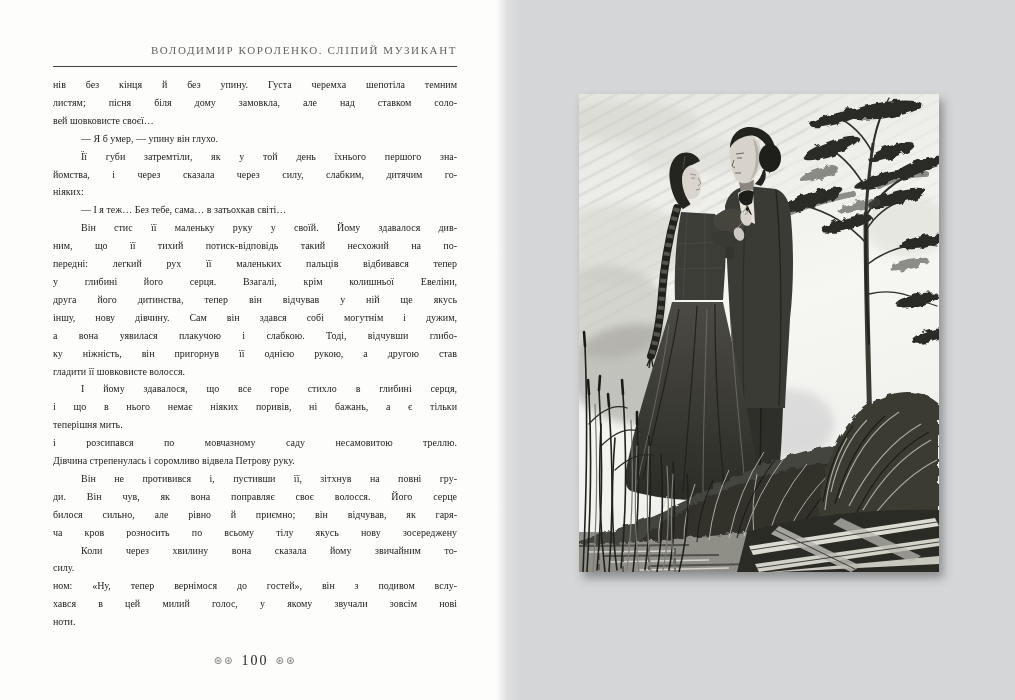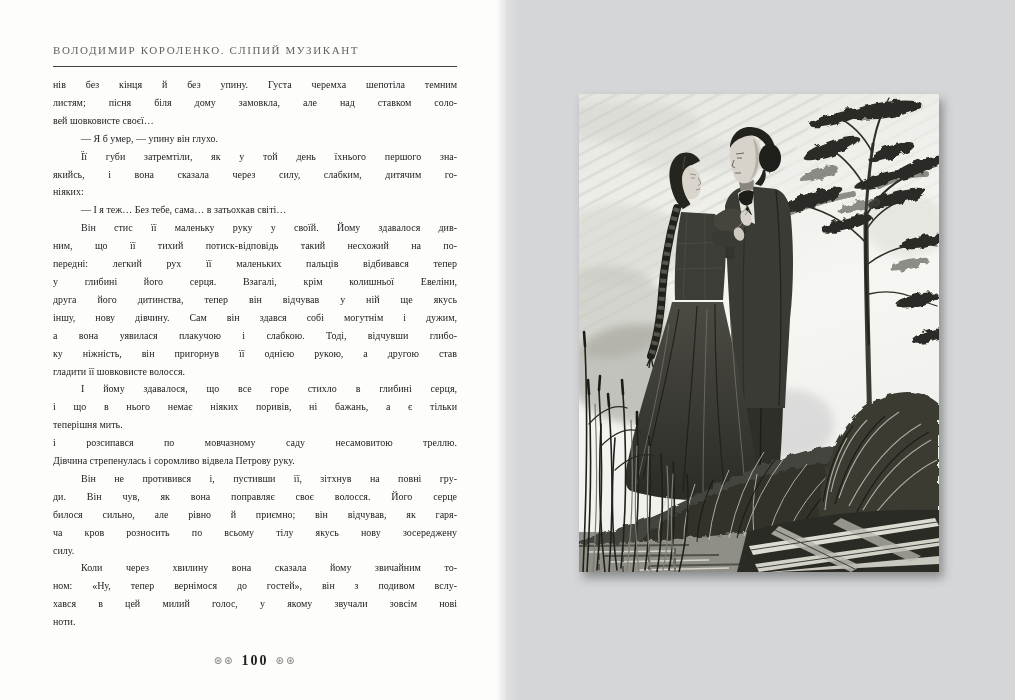--- a/index.html
+++ b/index.html
@@ -3,31 +3,31 @@
 <meta charset="utf-8">
 <style>
   html,body{margin:0;padding:0;}
   body{font-family:"Liberation Serif","DejaVu Serif",serif;}
   .book{position:relative;width:1015px;height:700px;display:flex;overflow:hidden;background:#d4d6d7;}
 
   
   .page-left{position:relative;width:506px;height:700px;background:#fdfdfc;flex:none;}
   .page-left::after{content:"";position:absolute;top:0;right:0;width:10px;height:100%;
     background:linear-gradient(to right,rgba(0,0,0,0),rgba(0,0,0,0.10));}
-  .running-header{position:absolute;top:44px;left:53px;width:404px;text-align:left;
+  .running-header{position:absolute;top:44px;left:53px;width:404px;text-align:right;
     font-size:11px;letter-spacing:1.6px;color:#63625f;}
   .header-rule{position:absolute;top:66px;left:53px;width:404px;height:1px;background:#43423f;}
   .text-block{position:absolute;top:76px;left:53px;width:404px;
     font-size:10px;line-height:17.9px;color:#1c1c1c;}
   .ln{text-align:justify;text-align-last:justify;white-space:normal;}
   .ln.last{text-align-last:left;}
   .ln.indent{text-indent:28px;}
   .page-footer{position:absolute;top:651px;left:53px;width:404px;text-align:center;color:#1f1f1d;}
   .orn{font-family:"DejaVu Sans",sans-serif;font-size:10px;color:#7c7c76;letter-spacing:2px;position:relative;top:-1px;}
-  .pageno{font-weight:bold;font-size:14px;letter-spacing:2px;margin:0 7px;}
+  .pageno{font-weight:normal;font-size:14px;letter-spacing:2px;margin:0 7px;}
 
   
   .page-right{position:relative;width:509px;height:700px;background:#d4d6d7;flex:none;}
   .page-right::before{content:"";position:absolute;top:0;left:0;width:14px;height:100%;
     background:linear-gradient(to right,#dfe1e1,#d4d6d7);}
   .plate{position:absolute;left:73px;top:94px;width:360px;height:478px;margin:0;padding:0;
     background:#f1f1ee;box-shadow:4px 6px 9px rgba(55,55,55,0.45);}
   .plate svg{display:block;width:360px;height:478px;}
 </style>
 </head>
@@ -37,43 +37,43 @@
 
   <div class="page-left">
     <div class="running-header">ВОЛОДИМИР КОРОЛЕНКО. СЛІПИЙ МУЗИКАНТ</div>
     <div class="header-rule"></div>
     <div class="text-block" id="text-block">
         <div class="ln">нів без кінця й без упину. Густа черемха шепотіла темним</div>
         <div class="ln">листям; пісня біля дому замовкла, але над ставком соло-</div>
         <div class="ln last">вей шовковисте своєї…</div>
         <div class="ln last indent">— Я б умер, — упину він глухо.</div>
         <div class="ln indent">Її губи затремтіли, як у той день їхнього першого зна-</div>
-        <div class="ln">якийсь, і вона сказала через силу, слабким, дитячим го-</div>
+        <div class="ln">йомства, і через сказала через силу, слабким, дитячим го-</div>
         <div class="ln last">ніяких:</div>
         <div class="ln last indent">— І я теж… Без тебе, сама… в затьохкав світі…</div>
         <div class="ln indent">Він стис її маленьку руку у своїй. Йому здавалося див-</div>
         <div class="ln">ним, що її тихий потиск-відповідь такий несхожий на по-</div>
         <div class="ln">передні: легкий рух її маленьких пальців відбивався тепер</div>
         <div class="ln">у глибині його серця. Взагалі, крім колишньої Евеліни,</div>
         <div class="ln">друга його дитинства, тепер він відчував у ній ще якусь</div>
         <div class="ln">іншу, нову дівчину. Сам він здався собі могутнім і дужим,</div>
         <div class="ln">а вона уявилася плакучою і слабкою. Тоді, відчувши глибо-</div>
         <div class="ln">ку ніжність, він пригорнув її однією рукою, а другою став</div>
         <div class="ln last">гладити її шовковисте волосся.</div>
         <div class="ln indent">І йому здавалося, що все горе стихло в глибині серця,</div>
         <div class="ln">і що в нього немає ніяких поривів, ні бажань, а є тільки</div>
         <div class="ln last">теперішня мить.</div>
         <div class="ln">і розсипався по мовчазному саду несамовитою треллю.</div>
         <div class="ln last">Дівчина стрепенулась і соромливо відвела Петрову руку.</div>
         <div class="ln indent">Він не противився і, пустивши її, зітхнув на повні гру-</div>
         <div class="ln">ди. Він чув, як вона поправляє своє волосся. Його серце</div>
         <div class="ln">билося сильно, але рівно й приємно; він відчував, як гаря-</div>
         <div class="ln">ча кров розносить по всьому тілу якусь нову зосереджену</div>
+        <div class="ln indent">Коли через хвилину вона сказала йому звичайним то-</div>
         <div class="ln last">силу.</div>
-        <div class="ln indent">Коли через хвилину вона сказала йому звичайним то-</div>
         <div class="ln">ном: «Ну, тепер вернімося до гостей», він з подивом вслу-</div>
         <div class="ln">хався в цей милий голос, у якому звучали зовсім нові</div>
         <div class="ln last">ноти.</div>
       </div>
     <div class="page-footer"><span class="orn">⊛⊛</span><span class="pageno">100</span><span class="orn">⊛⊛</span></div>
   </div>
 
   <div class="page-right">
     <figure class="plate">
       <svg viewBox="0 0 360 478" xmlns="http://www.w3.org/2000/svg">

